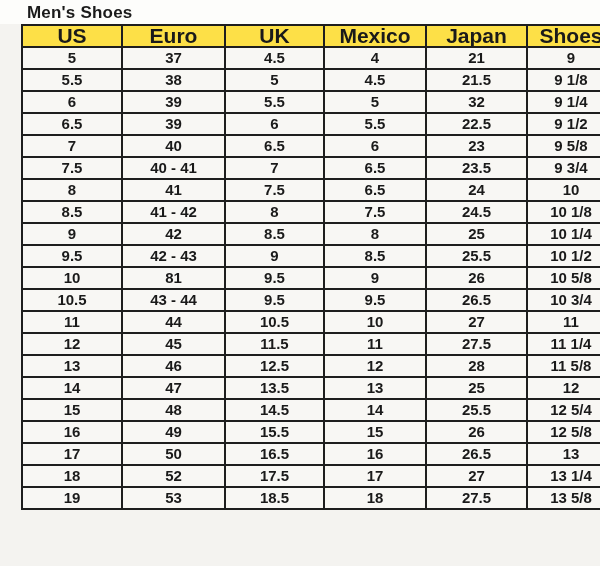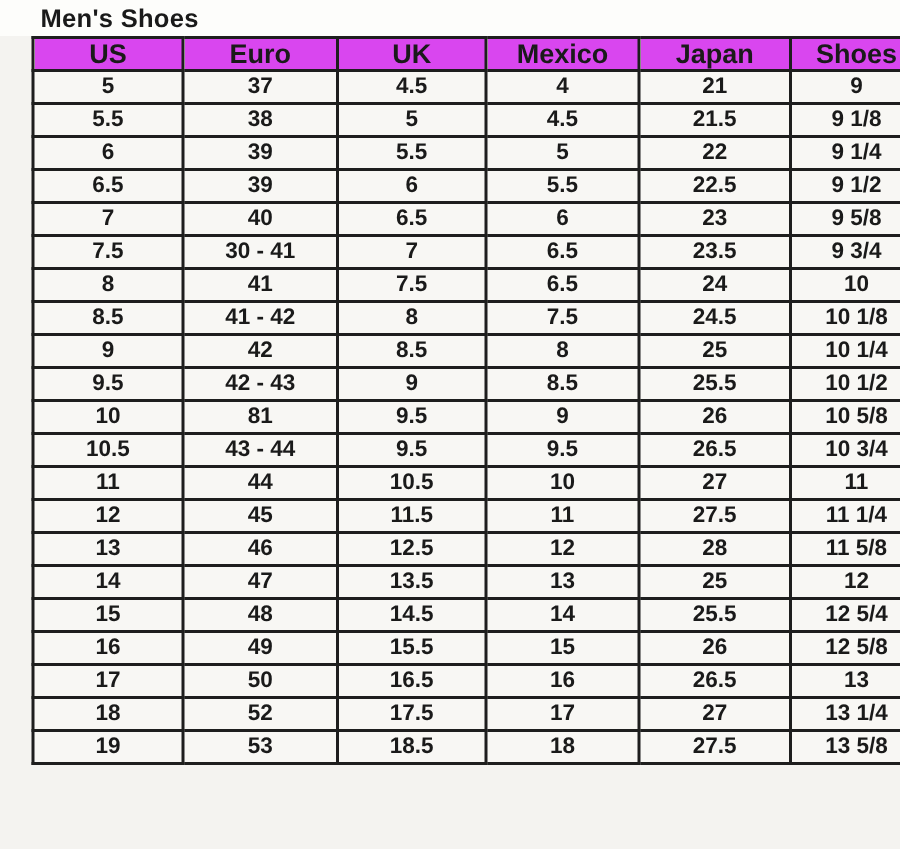--- a/index.html
+++ b/index.html
@@ -48,22 +48,22 @@
     vertical-align: middle;
     height: 20px;
     line-height: 20px;
     padding: 0;
     font-weight: bold;
     color: #1a1a1a;
     white-space: nowrap;
     overflow: hidden;
   }
   table.size-chart th {
-    background: #d946ef;
-    font-size: 18px;
+    background: #fde047;
+    font-size: 21px;
   }
   table.size-chart td {
     background: #f8f7f4;
     font-size: 15px;
   }
 </style>
 </head>
 <body>
 
 <div class="page">
@@ -103,42 +103,42 @@
           <td>5</td>
           <td>4.5</td>
           <td>21.5</td>
           <td>9 1/8</td>
         </tr>
         <tr>
           <td>6</td>
           <td>39</td>
           <td>5.5</td>
           <td>5</td>
-          <td>22</td>
+          <td>32</td>
           <td>9 1/4</td>
         </tr>
         <tr>
           <td>6.5</td>
           <td>39</td>
           <td>6</td>
           <td>5.5</td>
           <td>22.5</td>
           <td>9 1/2</td>
         </tr>
         <tr>
           <td>7</td>
           <td>40</td>
           <td>6.5</td>
           <td>6</td>
           <td>23</td>
           <td>9 5/8</td>
         </tr>
         <tr>
           <td>7.5</td>
-          <td>30 - 41</td>
+          <td>40 - 41</td>
           <td>7</td>
           <td>6.5</td>
           <td>23.5</td>
           <td>9 3/4</td>
         </tr>
         <tr>
           <td>8</td>
           <td>41</td>
           <td>7.5</td>
           <td>6.5</td>

